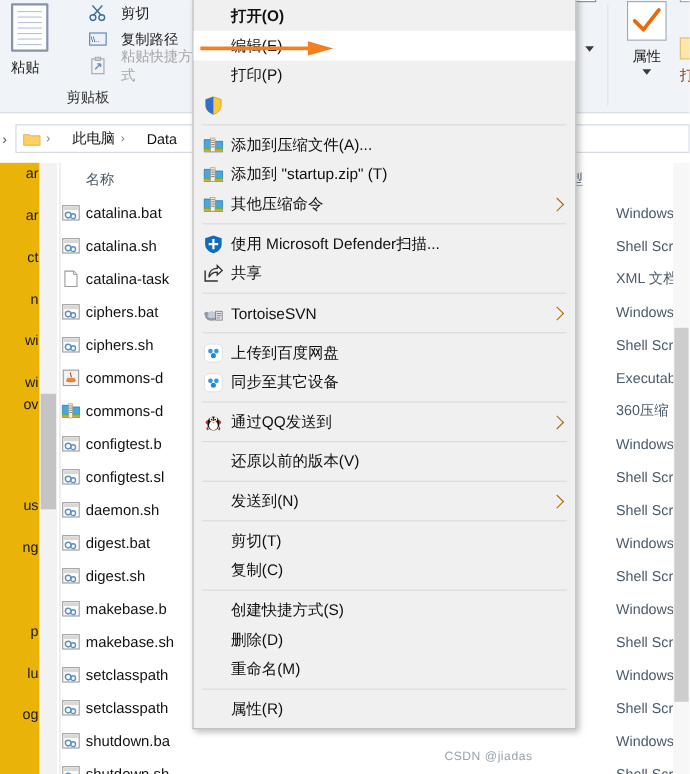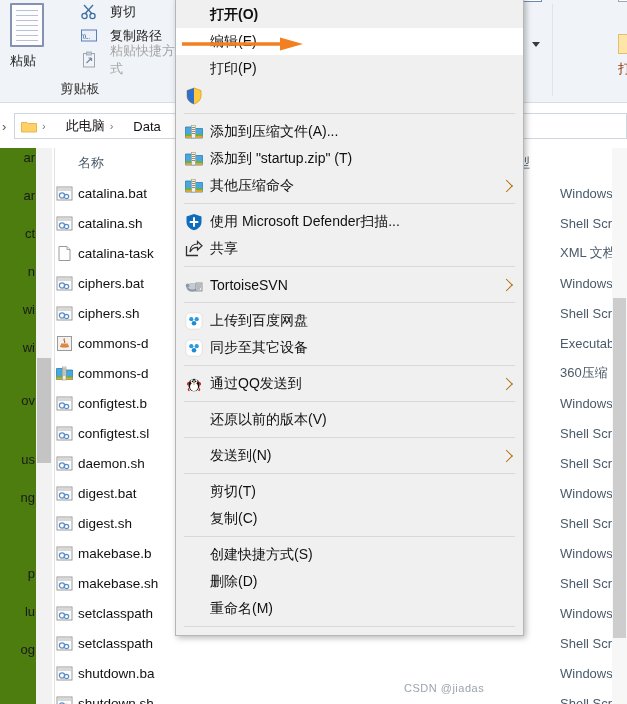--- a/index.html
+++ b/index.html
@@ -121,21 +121,21 @@
   .crumb-sep { font-size: 11px; color: #777; }
 
   
   .listpane {
     position: absolute; left: 0; top: 148px; width: 627px; height: 556px;
     background: #ffffff;
   }
   
   .navfrag {
     position: absolute; left: 0; top: 0; width: 36px; height: 556px;
-    background: #4d7c0f; overflow: hidden;
+    background: #eab308; overflow: hidden;
   }
   .navfrag span {
     position: absolute; right: 1px; font-size: 13px; color: #1a1a1a;
     white-space: nowrap;
   }
   .navscroll-track {
     position: absolute; left: 36px; top: 0; width: 16px; height: 556px;
     background: #f2f2f2;
   }
   .navscroll-thumb {
@@ -272,20 +272,29 @@
       <div class="group-caption">剪贴板</div>
       <div class="group-sep-v" style="left:176px"></div>
     </div>
 
     <div class="ribbon-right">
       <div class="rr-box"></div>
       <div class="rr-dropdown">句</div>
       <div class="rr-caret"></div>
       <div class="rr-vsep"></div>
 
+      <div class="props-btn">
+        <div class="props-check">
+          <svg width="34" height="34" viewBox="0 0 34 34">
+            <path d="M6 17 L14 25 L28 7" stroke="#E8690B" stroke-width="3.4" fill="none" stroke-linecap="round" stroke-linejoin="round"></path>
+          </svg>
+        </div>
+        <div class="props-label">属性</div>
+        <div class="props-caret"></div>
+      </div>
 
       <div class="rr-rightbox"></div>
       <div class="rr-yellow"></div>
       <div class="rr-text-frag">打</div>
     </div>
   </div>
 
   <div class="addressbar">
     <div class="nav-chevron-left">›</div>
     <div class="addr-box">
@@ -303,21 +312,21 @@
 
   <div class="listpane">
 
     <div class="navfrag" id="navfrag">
         <span style="top: 2px;">ar</span>
         <span style="top: 40px;">ar</span>
         <span style="top: 78px;">ct</span>
         <span style="top: 116px;">n</span>
         <span style="top: 154px;">wi</span>
         <span style="top: 192px;">wi</span>
-        <span style="top: 245px; margin-left: 24px;">ov</span>
+        <span style="top: 212px; margin-left: 24px;">ov</span>
         <span style="top: 304px;">us</span>
         <span style="top: 342px;">ng</span>
         <span style="top: 418px;">p</span>
         <span style="top: 456px; padding-left: 12px;">lu</span>
         <span style="top: 494px;">og</span>
       </div>
     <div class="navscroll-track"></div>
     <div class="navscroll-thumb"></div>
     <div class="nav-split"></div>
 
@@ -673,20 +682,24 @@
       </div>
       <div class="mi">
         <span class="mi-ico"></span>
         <span class="mi-label">删除(D)</span>
       </div>
       <div class="mi">
         <span class="mi-ico"></span>
         <span class="mi-label">重命名(M)</span>
       </div>
       <div class="msep"></div>
+      <div class="mi">
+        <span class="mi-ico"></span>
+        <span class="mi-label">属性(R)</span>
+      </div>
     </div>
 
   <div class="annot-arrow">
     <svg width="122" height="16" viewBox="0 0 122 16">
       <line x1="0" y1="8" x2="100" y2="8" stroke="#F28020" stroke-width="3.4"></line>
       <polygon points="98,1.5 121,8 98,14.5" fill="#F28020"></polygon>
     </svg>
   </div>
 
   <div class="watermark">CSDN @jiadas</div>

